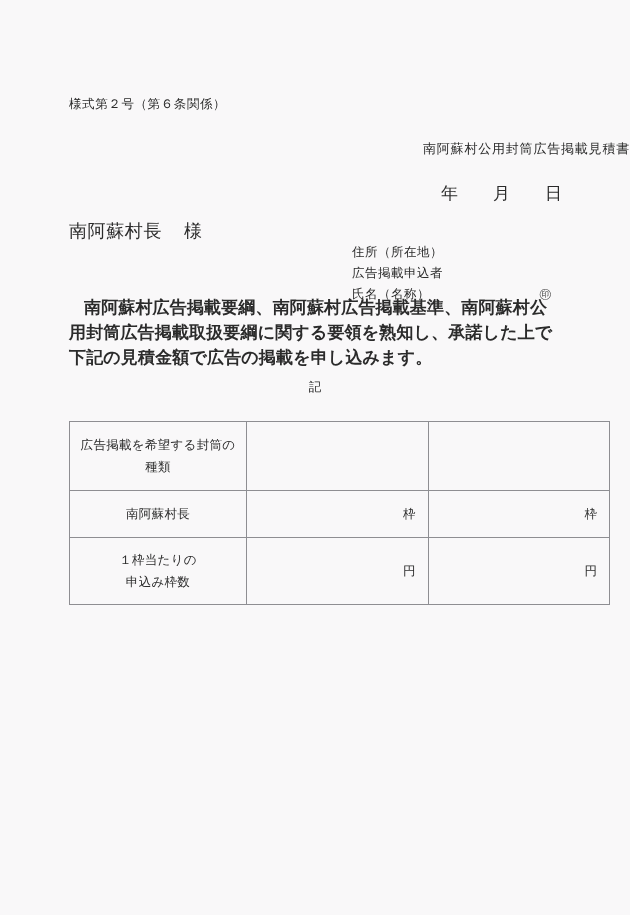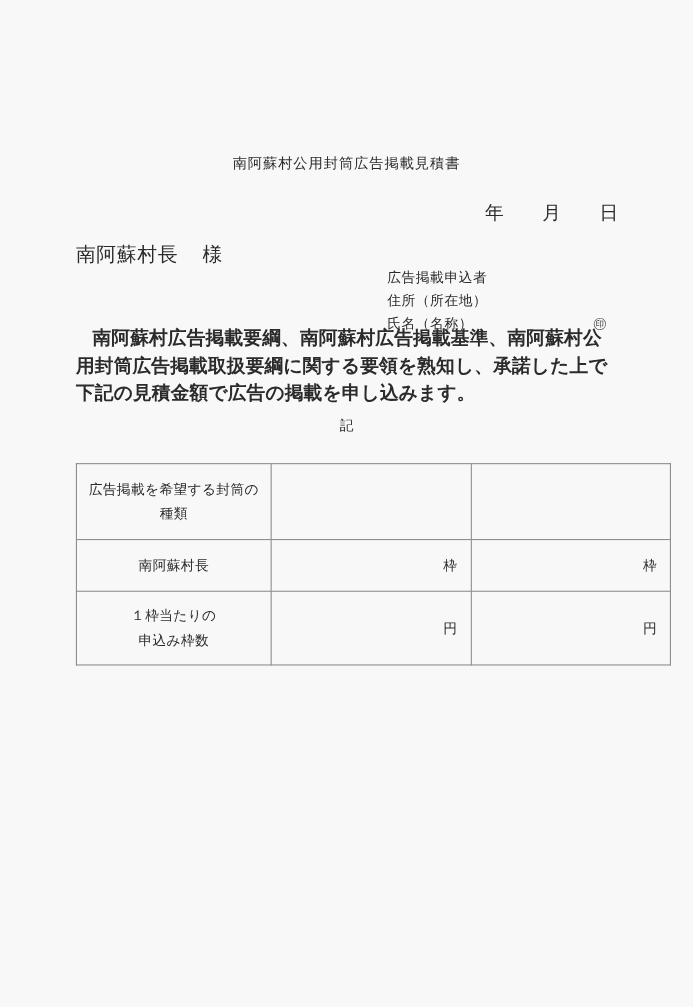--- a/index.html
+++ b/index.html
@@ -34,21 +34,21 @@
     letter-spacing: 0.6px;
     white-space: nowrap;
   }
 
   
   .doc-title {
     position: absolute;
     left: 0;
     top: 140px;
     width: 630px;
-    text-align: center;
+    text-align: right;
     font-size: 13px;
     letter-spacing: 0.8px;
     white-space: nowrap;
   }
 
   
   .date-line {
     position: absolute;
     left: 0;
     top: 182px;
@@ -163,37 +163,38 @@
 
   .unit {
     display: inline-block;
   }
 </style>
 </head>
 <body>
 
 <div class="page">
 
+  <div class="form-number">様式第２号（第６条関係）</div>
 
   <div class="doc-title">南阿蘇村公用封筒広告掲載見積書</div>
 
   <div class="date-line">
     <span class="dseg">年</span><span class="dseg">月</span><span class="dseg last">日</span>
   </div>
 
   <div class="addressee">
     <span>南阿蘇村長</span><span class="honorific">様</span>
   </div>
 
   <div class="applicant">
     <div class="arow">
-      <span>広告掲載申込者</span>
+      <span>住所（所在地）</span>
     </div>
     <div class="arow">
-      <span>住所（所在地）</span>
+      <span>広告掲載申込者</span>
     </div>
     <div class="arow">
       <span>氏名（名称）</span>
       <span class="seal">㊞</span>
     </div>
   </div>
 
   <div class="body-text">
     <span class="indent"></span><span>南阿蘇村広告掲載要綱、南阿蘇村広告掲載基準、南阿蘇村公用封筒広告掲載取扱要綱に</span><span>関する要領を熟知し、承諾した上で下記の見積金額で広告の掲載を申し込みます。</span>
   </div>

